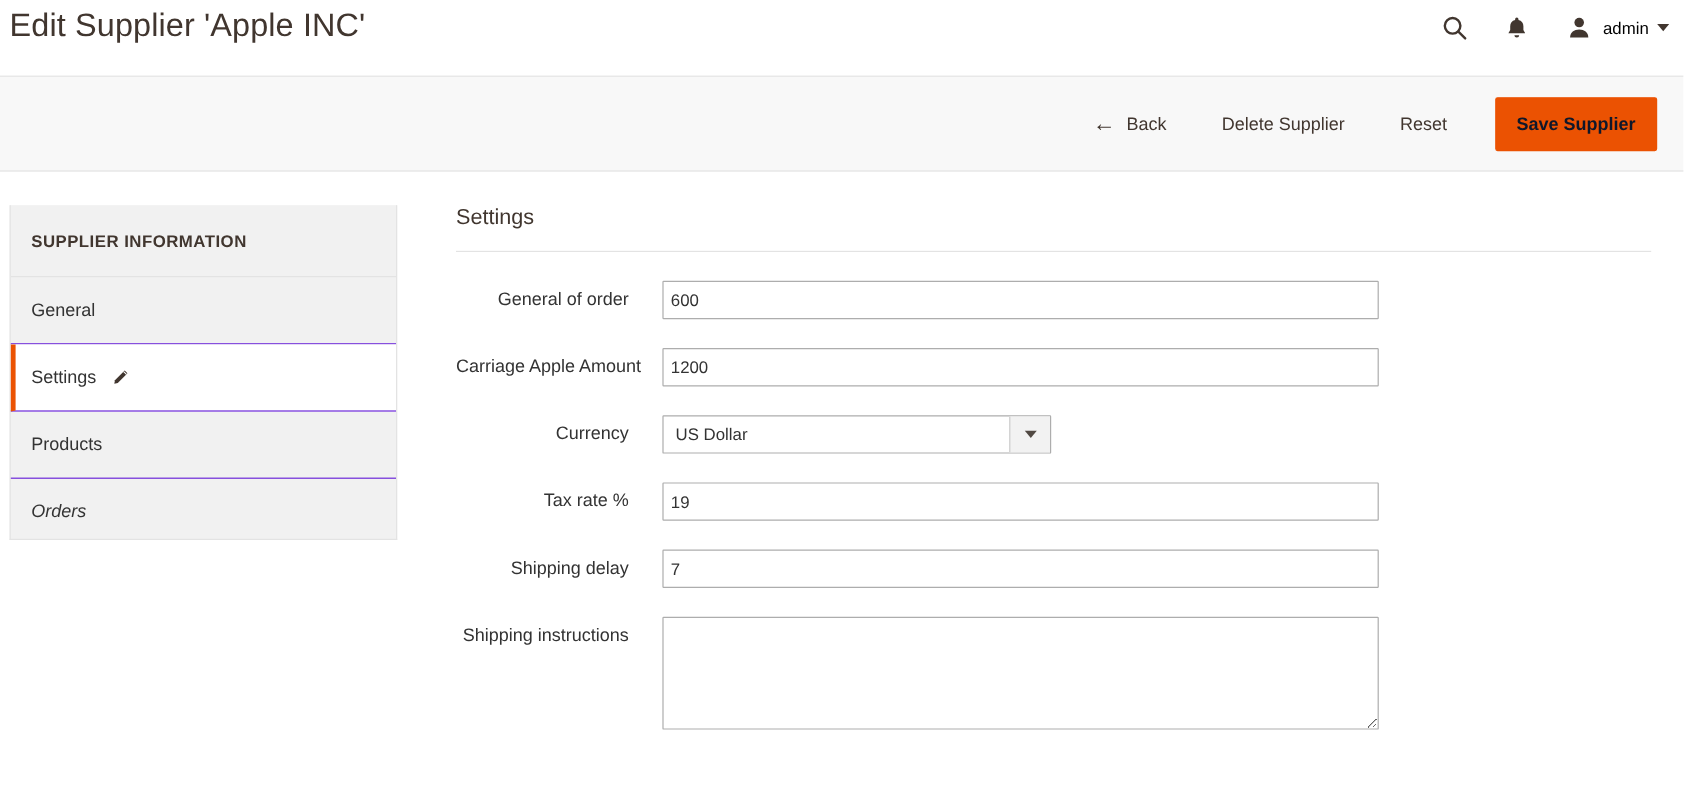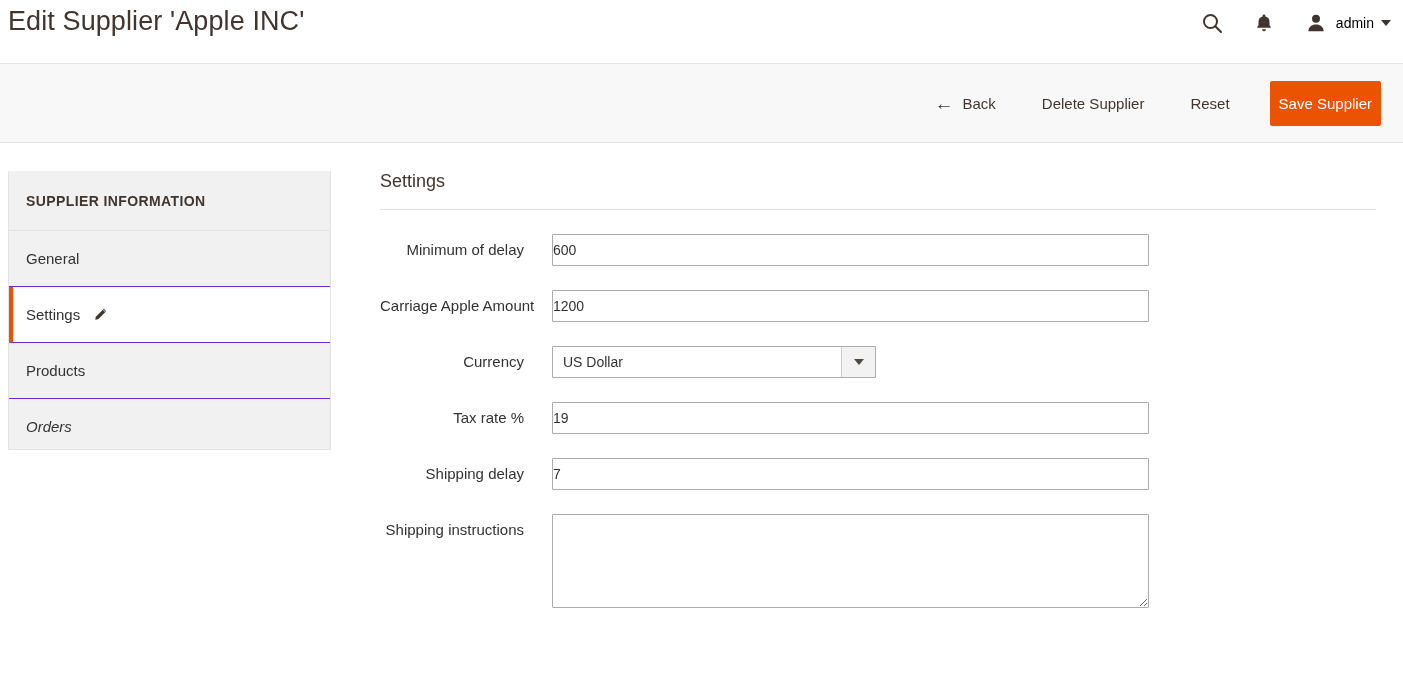--- a/index.html
+++ b/index.html
@@ -87,26 +87,26 @@
     gap: 9px;
   }
   .back-arrow {
     display: inline-block;
     font-size: 19px;
     line-height: 1;
     color: #41362f;
   }
   .tb-btn-primary {
     background: #eb5202;
-    color: #ffffff;
-    font-weight: normal;
+    color: #0f172a;
+    font-weight: bold;
     font-size: 15px;
     border: 1px solid #eb5202;
     border-radius: 2px;
-    padding: 13px 8px;
+    padding: 13px 17px;
     margin-left: 26px;
     cursor: pointer;
     font-family: inherit;
   }
 
   
   .page-main {
     display: block;
     position: relative;
     height: 534px;
@@ -179,21 +179,21 @@
     white-space: nowrap;
   }
   .txt-input {
     width: 597px;
     height: 32px;
     border: 1px solid #adadad;
     background: #ffffff;
     font-family: inherit;
     font-size: 14px;
     color: #333333;
-    padding: 0 0;
+    padding: 0 6px;
     border-radius: 1px;
   }
   .select-wrap {
     display: flex;
     width: 324px;
     height: 32px;
     border: 1px solid #adadad;
     background: #ffffff;
     border-radius: 1px;
   }
@@ -305,21 +305,21 @@
 
     <div class="side-item">
       <span>Orders</span>
     </div>
   </div>
 
   <div class="form-area">
     <div class="section-title">Settings</div>
 
     <div class="field-row">
-      <div class="field-label">Minimum of delay</div>
+      <div class="field-label">General of order</div>
       <input class="txt-input" type="text" value="600" style="">
     </div>
 
     <div class="field-row">
       <div class="field-label">Carriage Apple Amount</div>
       <input class="txt-input" type="text" value="1200" style="">
     </div>
 
     <div class="field-row">
       <div class="field-label">Currency</div>

